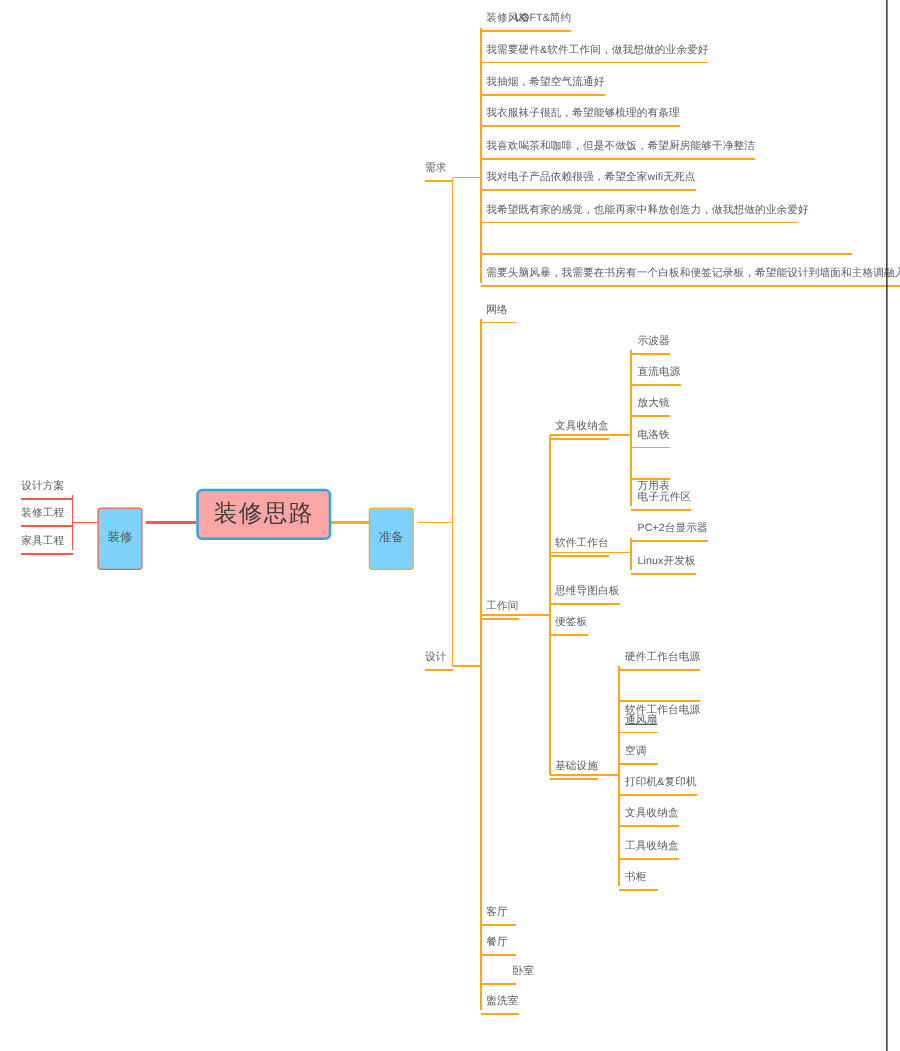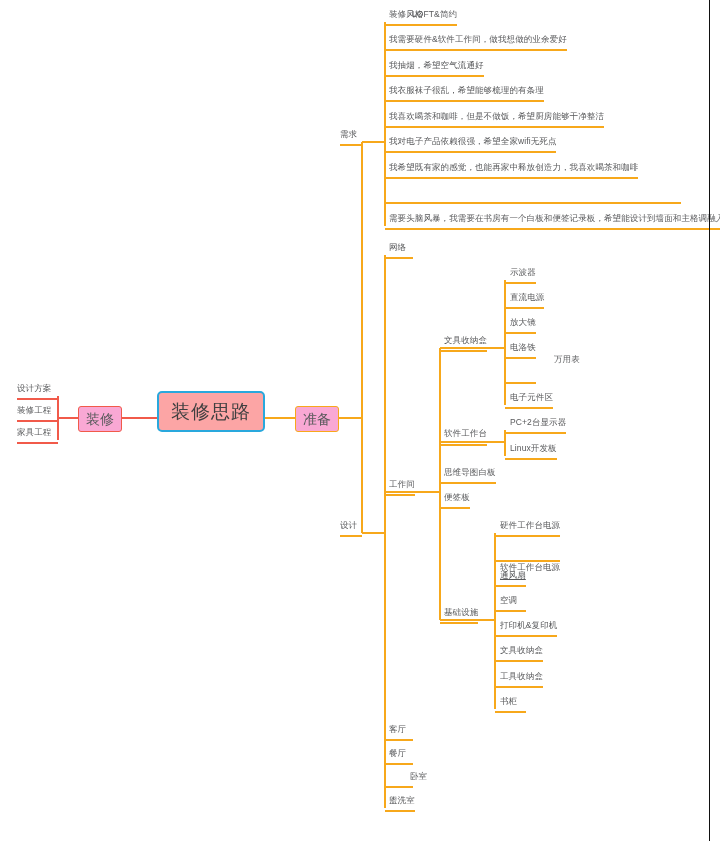--- a/index.html
+++ b/index.html
@@ -37,23 +37,23 @@
   .lbl {
     font-size: 8.5px;
     color: #58595b;
     letter-spacing: 0.1px;
     transform-origin: left top;
   }
   
   .boxed {
     border: 1.6px solid #f15a4a;
     border-radius: 3px;
-    background: #f9a8d4;
-    font-size: 14px;
-    padding: 5px 7px;
+    background: #7dd3fc;
+    font-size: 10px;
+    padding: 19px 7px;
     color: #58595b;
     text-align: center;
   }
   .boxed.amber {
     border-color: #f7a81b;
   }
   .root {
     border: 2.5px solid #29a8dd;
     border-radius: 5px;
     background: #fca5a5;
@@ -188,38 +188,38 @@
     <div class="node boxed amber" style="left: 295px; top: 406px;">准备</div>
     <div class="node lbl" style="left: 340px; top: 130px;">需求</div>
     <div class="node lbl" style="left: 340px; top: 521px;">设计</div>
     <div class="node lbl" style="left: 389px; top: 10px;">装修风格</div>
     <div class="node lbl" style="left: 412px; top: 10px;">LOFT&amp;简约</div>
     <div class="node lbl" style="left: 389px; top: 35px;">我需要硬件&amp;软件工作间，做我想做的业余爱好</div>
     <div class="node lbl" style="left: 389px; top: 61px;">我抽烟，希望空气流通好</div>
     <div class="node lbl" style="left: 389px; top: 86px;">我衣服袜子很乱，希望能够梳理的有条理</div>
     <div class="node lbl" style="left: 389px; top: 112px;">我喜欢喝茶和咖啡，但是不做饭，希望厨房能够干净整洁</div>
     <div class="node lbl" style="left: 389px; top: 137px;">我对电子产品依赖很强，希望全家wifi无死点</div>
-    <div class="node lbl" style="left: 389px; top: 163px;">我希望既有家的感觉，也能再家中释放创造力，我喜欢喝茶和咖啡</div>
+    <div class="node lbl" style="left: 389px; top: 163px;">我希望既有家的感觉，也能再家中释放创造力，做我想做的业余爱好</div>
     <div class="node lbl" style="left: 389px; top: 214px;">需要头脑风暴，我需要在书房有一个白板和便签记录板，希望能设计到墙面和主格调融入</div>
     <div class="node lbl" style="left: 389px; top: 243px; text-align: center;">网络</div>
     <div class="node lbl" style="left: 389px; top: 480px;">工作间</div>
     <div class="node lbl" style="left: 389px; top: 725px;">客厅</div>
     <div class="node lbl" style="left: 389px; top: 749px;">餐厅</div>
     <div class="node lbl" style="left: 410px; top: 772px; text-align: center;">卧室</div>
     <div class="node lbl" style="left: 389px; top: 796px;">盥洗室</div>
     <div class="node lbl" style="left: 444px; top: 336px;">文具收纳盒</div>
-    <div class="node lbl" style="left: 444px; top: 430px; font-family: Liberation Mono, monospace;">软件工作台</div>
+    <div class="node lbl" style="left: 444px; top: 430px;">软件工作台</div>
     <div class="node lbl" style="left: 444px; top: 468px;">思维导图白板</div>
     <div class="node lbl" style="left: 444px; top: 493px;">便签板</div>
     <div class="node lbl" style="left: 444px; top: 608px;">基础设施</div>
     <div class="node lbl" style="left: 510px; top: 268px;">示波器</div>
     <div class="node lbl" style="left: 510px; top: 293px;">直流电源</div>
     <div class="node lbl" style="left: 510px; top: 318px;">放大镜</div>
     <div class="node lbl" style="left: 510px; top: 343px;">电洛铁</div>
-    <div class="node lbl" style="left: 510px; top: 355px; margin-left: 44px;">万用表</div>
+    <div class="node lbl" style="left: 510px; top: 384px;">万用表</div>
     <div class="node lbl" style="left: 510px; top: 393px;">电子元件区</div>
     <div class="node lbl" style="left: 510px; top: 418px;">PC+2台显示器</div>
     <div class="node lbl" style="left: 510px; top: 444px;">Linux开发板</div>
     <div class="node lbl" style="left: 500px; top: 521px;">硬件工作台电源</div>
     <div class="node lbl" style="left: 500px; top: 563px;">软件工作台电源</div>
     <div class="node lbl" style="left: 500px; top: 571px; text-decoration: underline;">通风扇</div>
     <div class="node lbl" style="left: 500px; top: 596px;">空调</div>
     <div class="node lbl" style="left: 500px; top: 621px;">打印机&amp;复印机</div>
     <div class="node lbl" style="left: 500px; top: 646px;">文具收纳盒</div>
     <div class="node lbl" style="left: 500px; top: 672px;">工具收纳盒</div>

